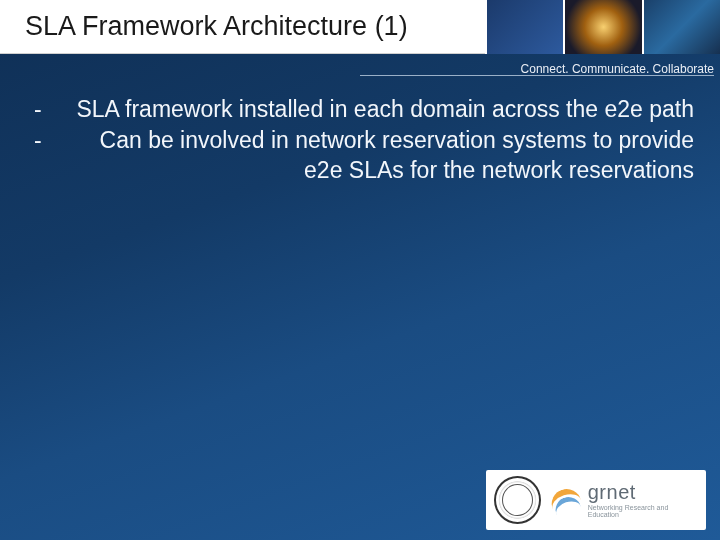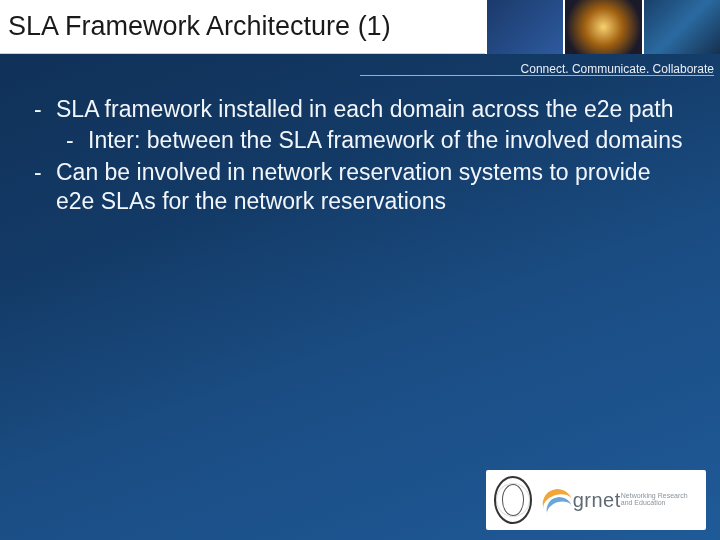--- a/index.html
+++ b/index.html
@@ -8,21 +8,21 @@
     width: 720px; height: 540px;
     background: linear-gradient(160deg, #0f2f55 0%, #133a66 35%, #1a4c82 60%, #1f5a98 100%);
     position: relative;
   }
   .header-bar {
     position: absolute;
     top: 0; left: 0;
     width: 100%; height: 54px;
     background: #ffffff;
     display: flex; align-items: center;
-    padding-left: 8px;
+    padding-left: 25px;
     border-bottom: 1px solid #d0d0d0;
   }
   .title {
     font-size: 27px;
     color: #1a1a1a;
     font-weight: normal;
   }
   .header-imgs {
     position: absolute;
     top: 0; right: 0;
@@ -52,20 +52,21 @@
     position: absolute;
     top: 95px; left: 26px; right: 26px;
     color: #f2f6fb;
     font-size: 23px;
     line-height: 1.28;
   }
   .bullet-1 {
     padding-left: 30px;
     position: relative;
     margin-bottom: 2px;
+    text-align: right;
   }
   .bullet-1::before {
     content: "-";
     position: absolute;
     left: 8px; top: 0;
   }
   .bullet-2 {
     padding-left: 62px;
     position: relative;
     margin-bottom: 2px;
@@ -114,21 +115,21 @@
     transform: rotate(-18deg);
   }
   .grnet-swoosh::after{
     content:"";
     position:absolute; left:4px; top:14px;
     width:26px; height:18px;
     border-top:5px solid #6aa6d8;
     border-radius: 50% 50% 0 0 / 60% 60% 0 0;
     transform: rotate(-18deg);
   }
-  .grnet-text { display:flex; flex-direction:row; line-height:1; }
+  .grnet-text { display:flex; flex-direction:column; line-height:1; }
   .grnet-name { font-size:20px; color:#5f6a74; letter-spacing:0.5px; }
   .grnet-sub  { font-size:7px; color:#8a949c; margin-top:2px; }
 </style>
 </head>
 <body>
 
 <div class="slide">
 
   <div class="header-bar">
     <div class="title">SLA Framework Architecture (1)</div>
@@ -137,21 +138,20 @@
       <div class="himg himg2"></div>
       <div class="himg himg3"></div>
     </div>
   </div>
 
   <div class="tagline-row">Connect. Communicate. Collaborate</div>
   <div class="tagline-underline"></div>
 
   <div class="content">
     <div class="bullet-1">SLA framework installed in each domain across the e2e path</div>
-    <div class="bullet-2">Inter: between the SLA framework of the involved domains</div>
     <div class="bullet-1">Can be involved in network reservation systems to provide e2e SLAs for the network reservations</div>
   </div>
 
   <div class="footer-logos">
     <div class="seal"></div>
     <div class="grnet">
       <div class="grnet-swoosh"></div>
       <div class="grnet-text">
         <div class="grnet-name">grnet</div>
         <div class="grnet-sub">Networking Research and Education</div>

